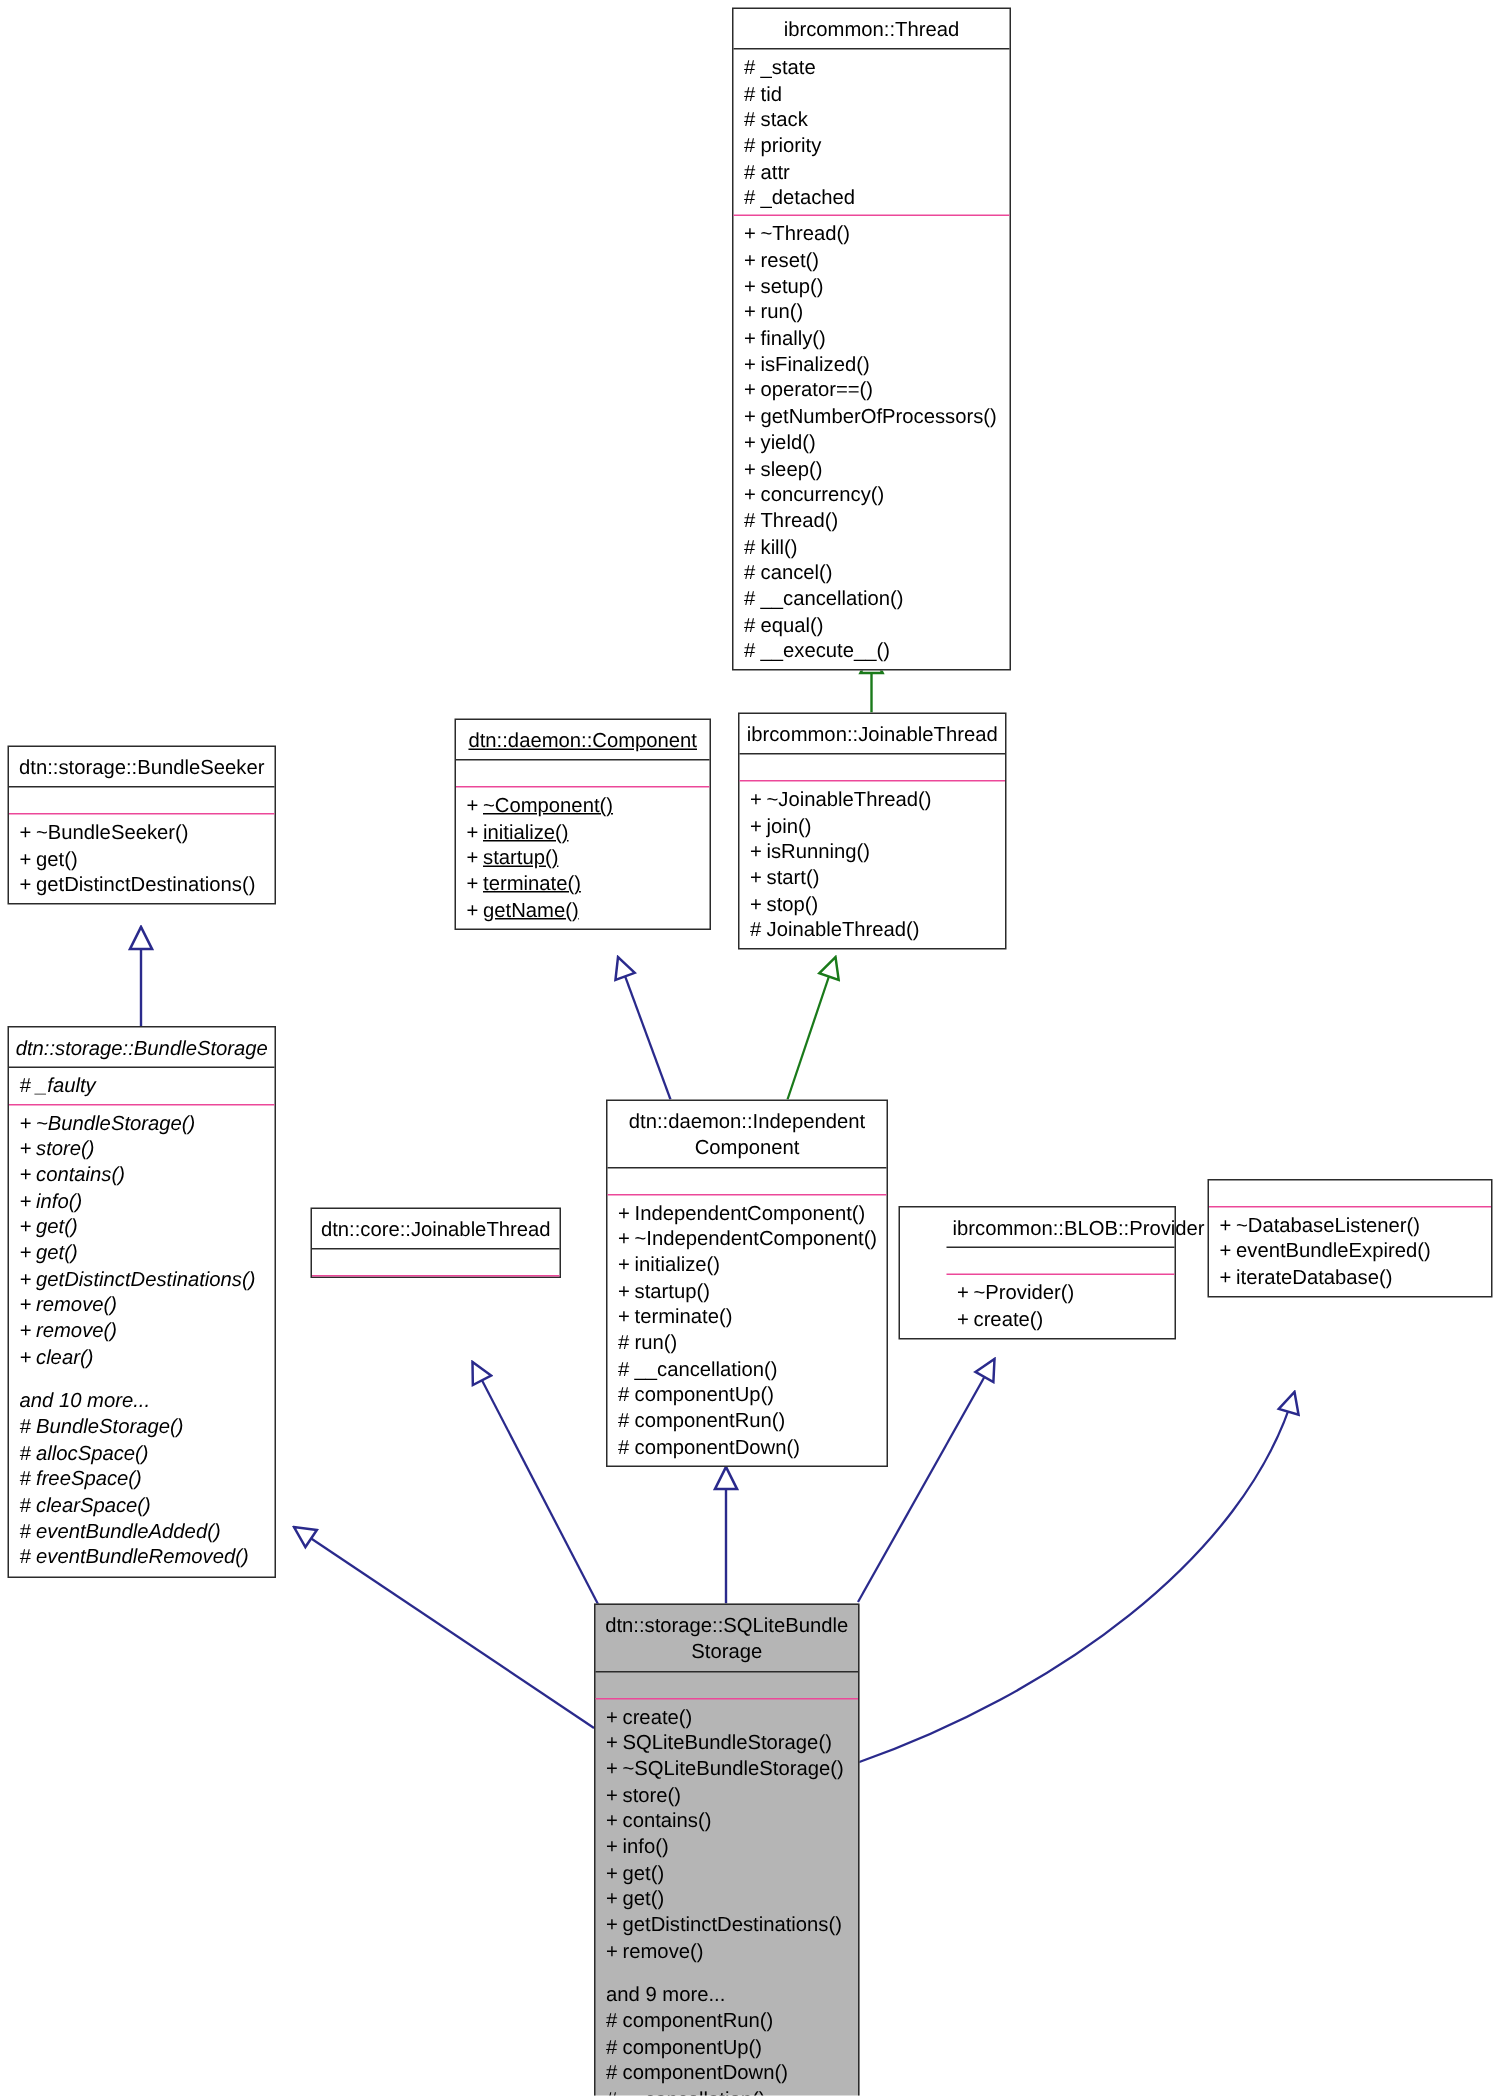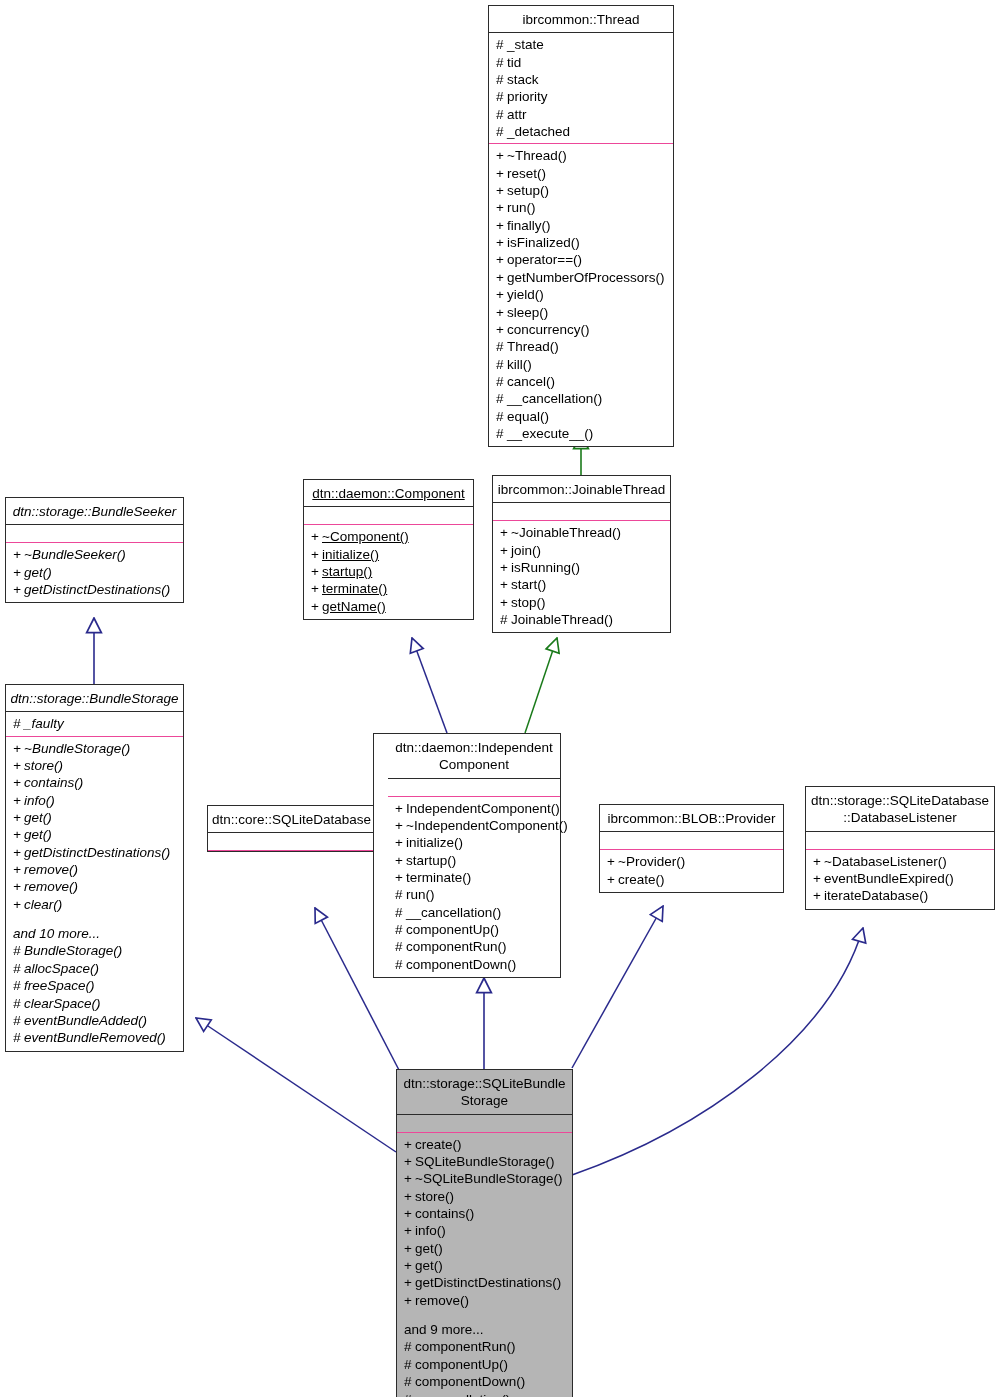--- a/index.html
+++ b/index.html
@@ -118,21 +118,21 @@
       <div class="row"><span class="sym">+</span><span>concurrency()</span></div>
       <div class="row"><span class="sym">#</span><span>Thread()</span></div>
       <div class="row"><span class="sym">#</span><span>kill()</span></div>
       <div class="row"><span class="sym">#</span><span>cancel()</span></div>
       <div class="row"><span class="sym">#</span><span>__cancellation()</span></div>
       <div class="row"><span class="sym">#</span><span>equal()</span></div>
       <div class="row"><span class="sym">#</span><span>__execute__()</span></div>
     </div>
   </div>
 
-  <div class="node" style="left:5px;top:497px;width:179px;font-style:italic;">
+  <div class="node" style="left:5px;top:497px;width:179px;">
     <div class="title">dtn::storage::BundleSeeker</div>
     <div class="attrs empty"></div>
     <div class="ops">
       <div class="row"><span class="sym">+</span><span>~BundleSeeker()</span></div>
       <div class="row"><span class="sym">+</span><span>get()</span></div>
       <div class="row"><span class="sym">+</span><span>getDistinctDestinations()</span></div>
     </div>
   </div>
 
   <div class="node" style="left:303px;top:479px;width:171px;text-decoration:underline;">
@@ -179,55 +179,53 @@
       <div class="row plain">and 10 more...</div>
       <div class="row"><span class="sym">#</span><span>BundleStorage()</span></div>
       <div class="row"><span class="sym">#</span><span>allocSpace()</span></div>
       <div class="row"><span class="sym">#</span><span>freeSpace()</span></div>
       <div class="row"><span class="sym">#</span><span>clearSpace()</span></div>
       <div class="row"><span class="sym">#</span><span>eventBundleAdded()</span></div>
       <div class="row"><span class="sym">#</span><span>eventBundleRemoved()</span></div>
     </div>
   </div>
 
-  <div class="node" style="left:373px;top:733px;width:188px;padding-left:14px;">
+  <div class="node" style="left:404px;top:733px;width:188px;">
     <div class="title">dtn::daemon::Independent
 Component</div>
     <div class="attrs empty"></div>
     <div class="ops">
       <div class="row"><span class="sym">+</span><span>IndependentComponent()</span></div>
       <div class="row"><span class="sym">+</span><span>~IndependentComponent()</span></div>
       <div class="row"><span class="sym">+</span><span>initialize()</span></div>
       <div class="row"><span class="sym">+</span><span>startup()</span></div>
       <div class="row"><span class="sym">+</span><span>terminate()</span></div>
       <div class="row"><span class="sym">#</span><span>run()</span></div>
       <div class="row"><span class="sym">#</span><span>__cancellation()</span></div>
       <div class="row"><span class="sym">#</span><span>componentUp()</span></div>
       <div class="row"><span class="sym">#</span><span>componentRun()</span></div>
       <div class="row"><span class="sym">#</span><span>componentDown()</span></div>
     </div>
   </div>
 
   <div class="node" style="left:207px;top:805px;width:167px;">
-    <div class="title">dtn::core::SQLiteDatabase</div>
-    <div class="attrs empty"></div>
-  </div>
-
-  <div class="node" style="left:599px;top:804px;width:185px;">
+    <div class="title">dtn::core::JoinableThread</div>
+    <div class="attrs empty"></div>
+  </div>
+
+  <div class="node" style="left:599px;top:804px;width:185px;padding-left:31px;">
     <div class="title">ibrcommon::BLOB::Provider</div>
     <div class="attrs empty"></div>
     <div class="ops">
       <div class="row"><span class="sym">+</span><span>~Provider()</span></div>
       <div class="row"><span class="sym">+</span><span>create()</span></div>
     </div>
   </div>
 
   <div class="node" style="left:805px;top:786px;width:190px;">
-    <div class="title">dtn::storage::SQLiteDatabase
-::DatabaseListener</div>
     <div class="attrs empty"></div>
     <div class="ops">
       <div class="row"><span class="sym">+</span><span>~DatabaseListener()</span></div>
       <div class="row"><span class="sym">+</span><span>eventBundleExpired()</span></div>
       <div class="row"><span class="sym">+</span><span>iterateDatabase()</span></div>
     </div>
   </div>
 
   <div class="node filled" style="left:396px;top:1069px;width:177px;">
     <div class="title">dtn::storage::SQLiteBundle

